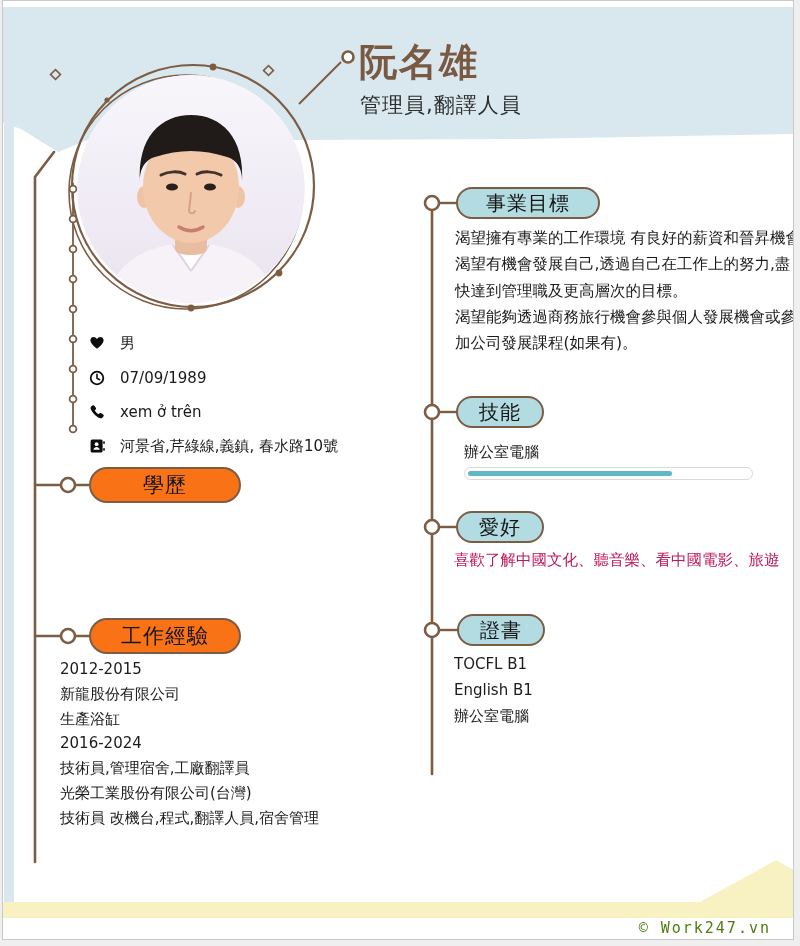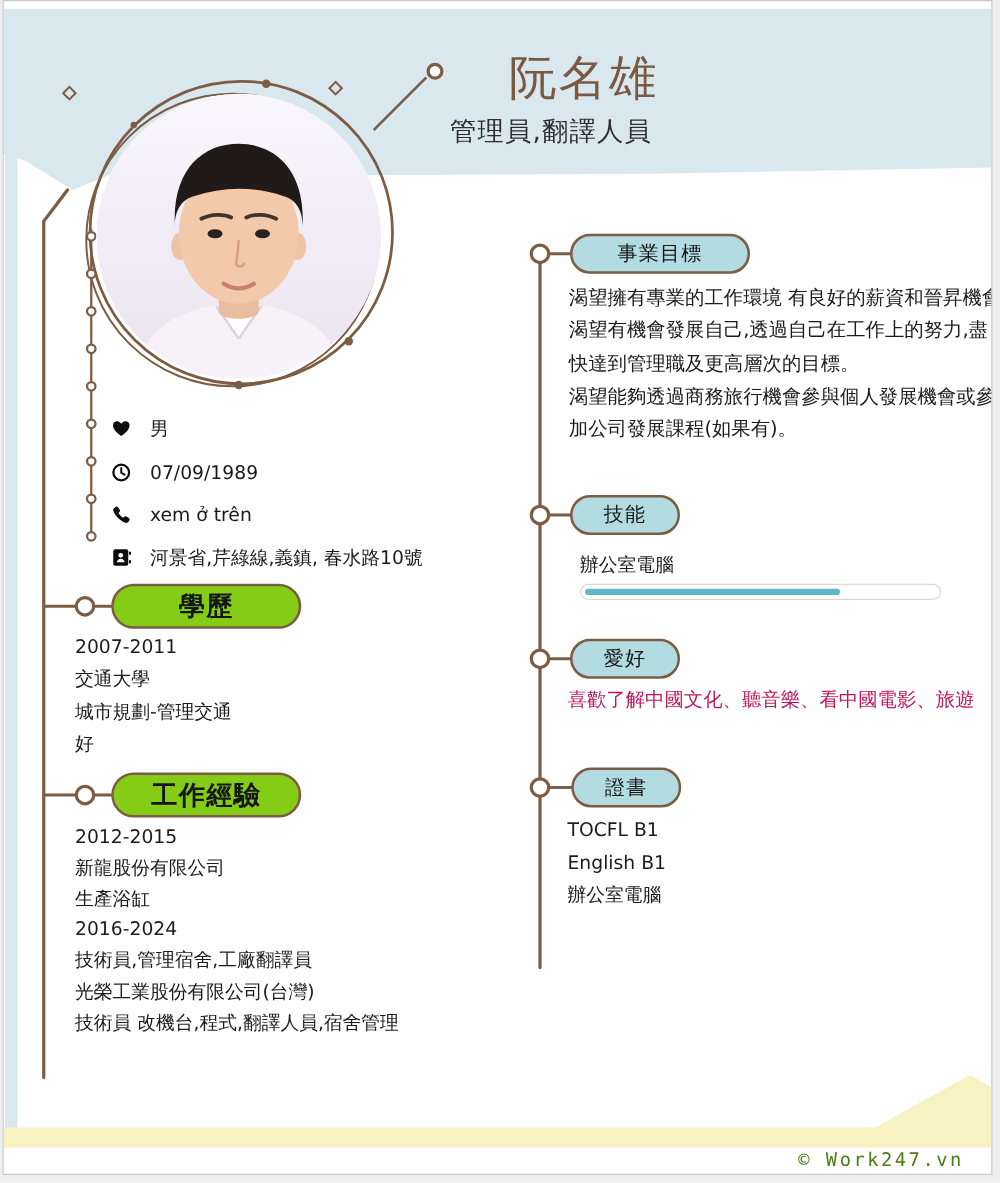--- a/index.html
+++ b/index.html
@@ -7,33 +7,33 @@
     width:800px;height:946px;background:#efefef;position:relative;overflow:hidden;
     font-family:"DejaVu Sans","Liberation Sans",sans-serif;color:#1e1e1e;
   }
   .page{
     position:absolute;left:2px;top:0;width:792px;height:940px;
     background:#ffffff;border:1px solid #c9c9c9;box-sizing:border-box;overflow:hidden;
   }
   .decor{position:absolute;left:0;top:0;pointer-events:none;}
   .abs{position:absolute;}
   
-  .name{left:356px;top:36px;font-size:38px;font-weight:normal;color:#7a5943;letter-spacing:2px;margin-left:48px;}
+  .name{left:356px;top:36px;font-size:38px;font-weight:bold;color:#7a5943;letter-spacing:2px;}
   .subtitle{left:357px;top:90px;font-size:21px;color:#2e2e2e;letter-spacing:1px;}
   
   .photo-wrap{left:74px;top:74px;width:228px;height:228px;border-radius:50%;background:#fff;overflow:hidden;}
   
   .contact-row{left:86px;height:20px;display:flex;align-items:center;gap:15px;}
   .contact-row .txt{font-size:15px;color:#191919;}
   .cicon{width:16px;height:16px;display:inline-block;}
   
   .pill{box-sizing:border-box;display:flex;align-items:center;justify-content:center;
         border:2.5px solid #7d5c44;border-radius:18px;color:#161616;}
-  .pill.yellow{background:#84cc16;font-size:21px;font-weight:bold;letter-spacing:1px;}
-  .pill.teal{background:#b3dce2;font-size:16px;font-weight:400;letter-spacing:1px;}
+  .pill.yellow{background:#f97316;font-size:21px;font-weight:normal;letter-spacing:1px;}
+  .pill.teal{background:#b3dce2;font-size:20px;font-weight:400;letter-spacing:1px;}
   
   .lines{font-size:15px;line-height:25px;color:#1b1b1b;}
   .edu-lines{left:57px;top:503px;line-height:26px;}
   .exp-lines{left:57px;top:656px;line-height:24.8px;}
   .para{left:452px;top:224px;width:347px;font-size:15.5px;line-height:26.3px;color:#1b1b1b;}
   .para p{margin:0;}
   .hobby{left:451px;top:546px;width:346px;font-size:15.5px;line-height:27px;color:#be185d;}
   .cert-lines{left:451px;top:650px;line-height:26px;}
   .skill-label{left:461px;top:442px;font-size:15px;color:#1b1b1b;}
   .skill-track{left:461px;top:466px;width:289px;height:13px;border:1px solid #d9d9d9;
@@ -185,26 +185,20 @@
       <rect x="14.2" y="10.2" width="1.6" height="2.4" fill="#0c0c0c"></rect>
       <circle cx="7.6" cy="6.2" r="1.9" fill="#fff"></circle>
       <path d="M4.4 11.8c.4-2 2-2.8 3.2-2.8s2.8.8 3.2 2.8Z" fill="#fff"></path>
     </svg>
     <span class="txt">河景省,芹綠線,義鎮, 春水路10號</span>
   </div>
 
   <div class="abs pill yellow" style="left:86px;top:466px;width:152px;height:36px">
     <span>學歷</span>
   </div>
-  <div class="abs lines edu-lines">
-    <div>2007-2011</div>
-    <div>交通大學</div>
-    <div>城市規劃-管理交通</div>
-    <div>好</div>
-  </div>
 
   <div class="abs pill yellow" style="left:86px;top:617px;width:152px;height:36px">
     <span>工作經驗</span>
   </div>
   <div class="abs lines exp-lines">
     <div>2012-2015</div>
     <div>新龍股份有限公司</div>
     <div>生產浴缸</div>
     <div>2016-2024</div>
     <div>技術員,管理宿舍,工廠翻譯員</div>

